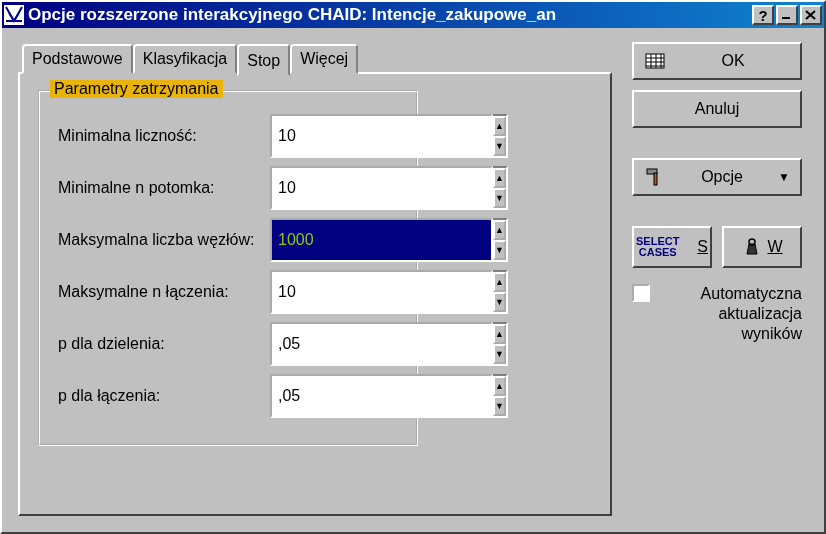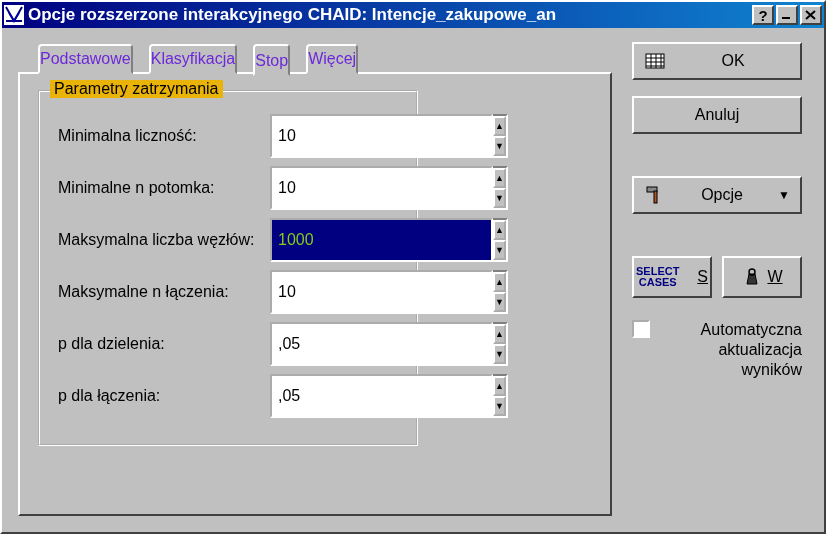--- a/index.html
+++ b/index.html
@@ -64,31 +64,30 @@
   
   .tabs {
     display: flex;
     align-items: flex-end;
     height: 32px;
     position: relative;
     z-index: 2;
     margin-left: 4px;
   }
   .tab {
-    padding: 4px 0;
+    padding: 4px 8px;
     background: #c0c0c0;
     border: 2px solid;
     border-color: #fff #808080 transparent #fff;
     border-radius: 4px 4px 0 0;
     cursor: pointer;
     position: relative;
     bottom: -2px;
-    color: #6d28d9;
-    font-size: 16px;
-    margin-left: 16px;
+    color: #000000;
+    font-size: 16px;
   }
   .tab.active {
     border-bottom-color: #c0c0c0;
     bottom: -4px;
     z-index: 3;
     padding-top: 6px;
   }
   .tab-body {
     border: 2px solid;
     border-color: #fff #404040 #404040 #fff;
@@ -151,21 +150,21 @@
     background: #c0c0c0;
     border: 2px outset #fff;
     display: flex; align-items:center; justify-content:center;
     font-size: 9px; line-height: 0;
   }
   
   .right-panel {
     width: 170px;
     display: flex;
     flex-direction: column;
-    gap: 16px;
+    gap: 10px;
     padding-top: 2px;
   }
   .btn {
     height: 38px;
     background: #c0c0c0;
     border: 2px solid;
     border-color: #fff #404040 #404040 #fff;
     display: flex;
     align-items: center;
     justify-content: center;

